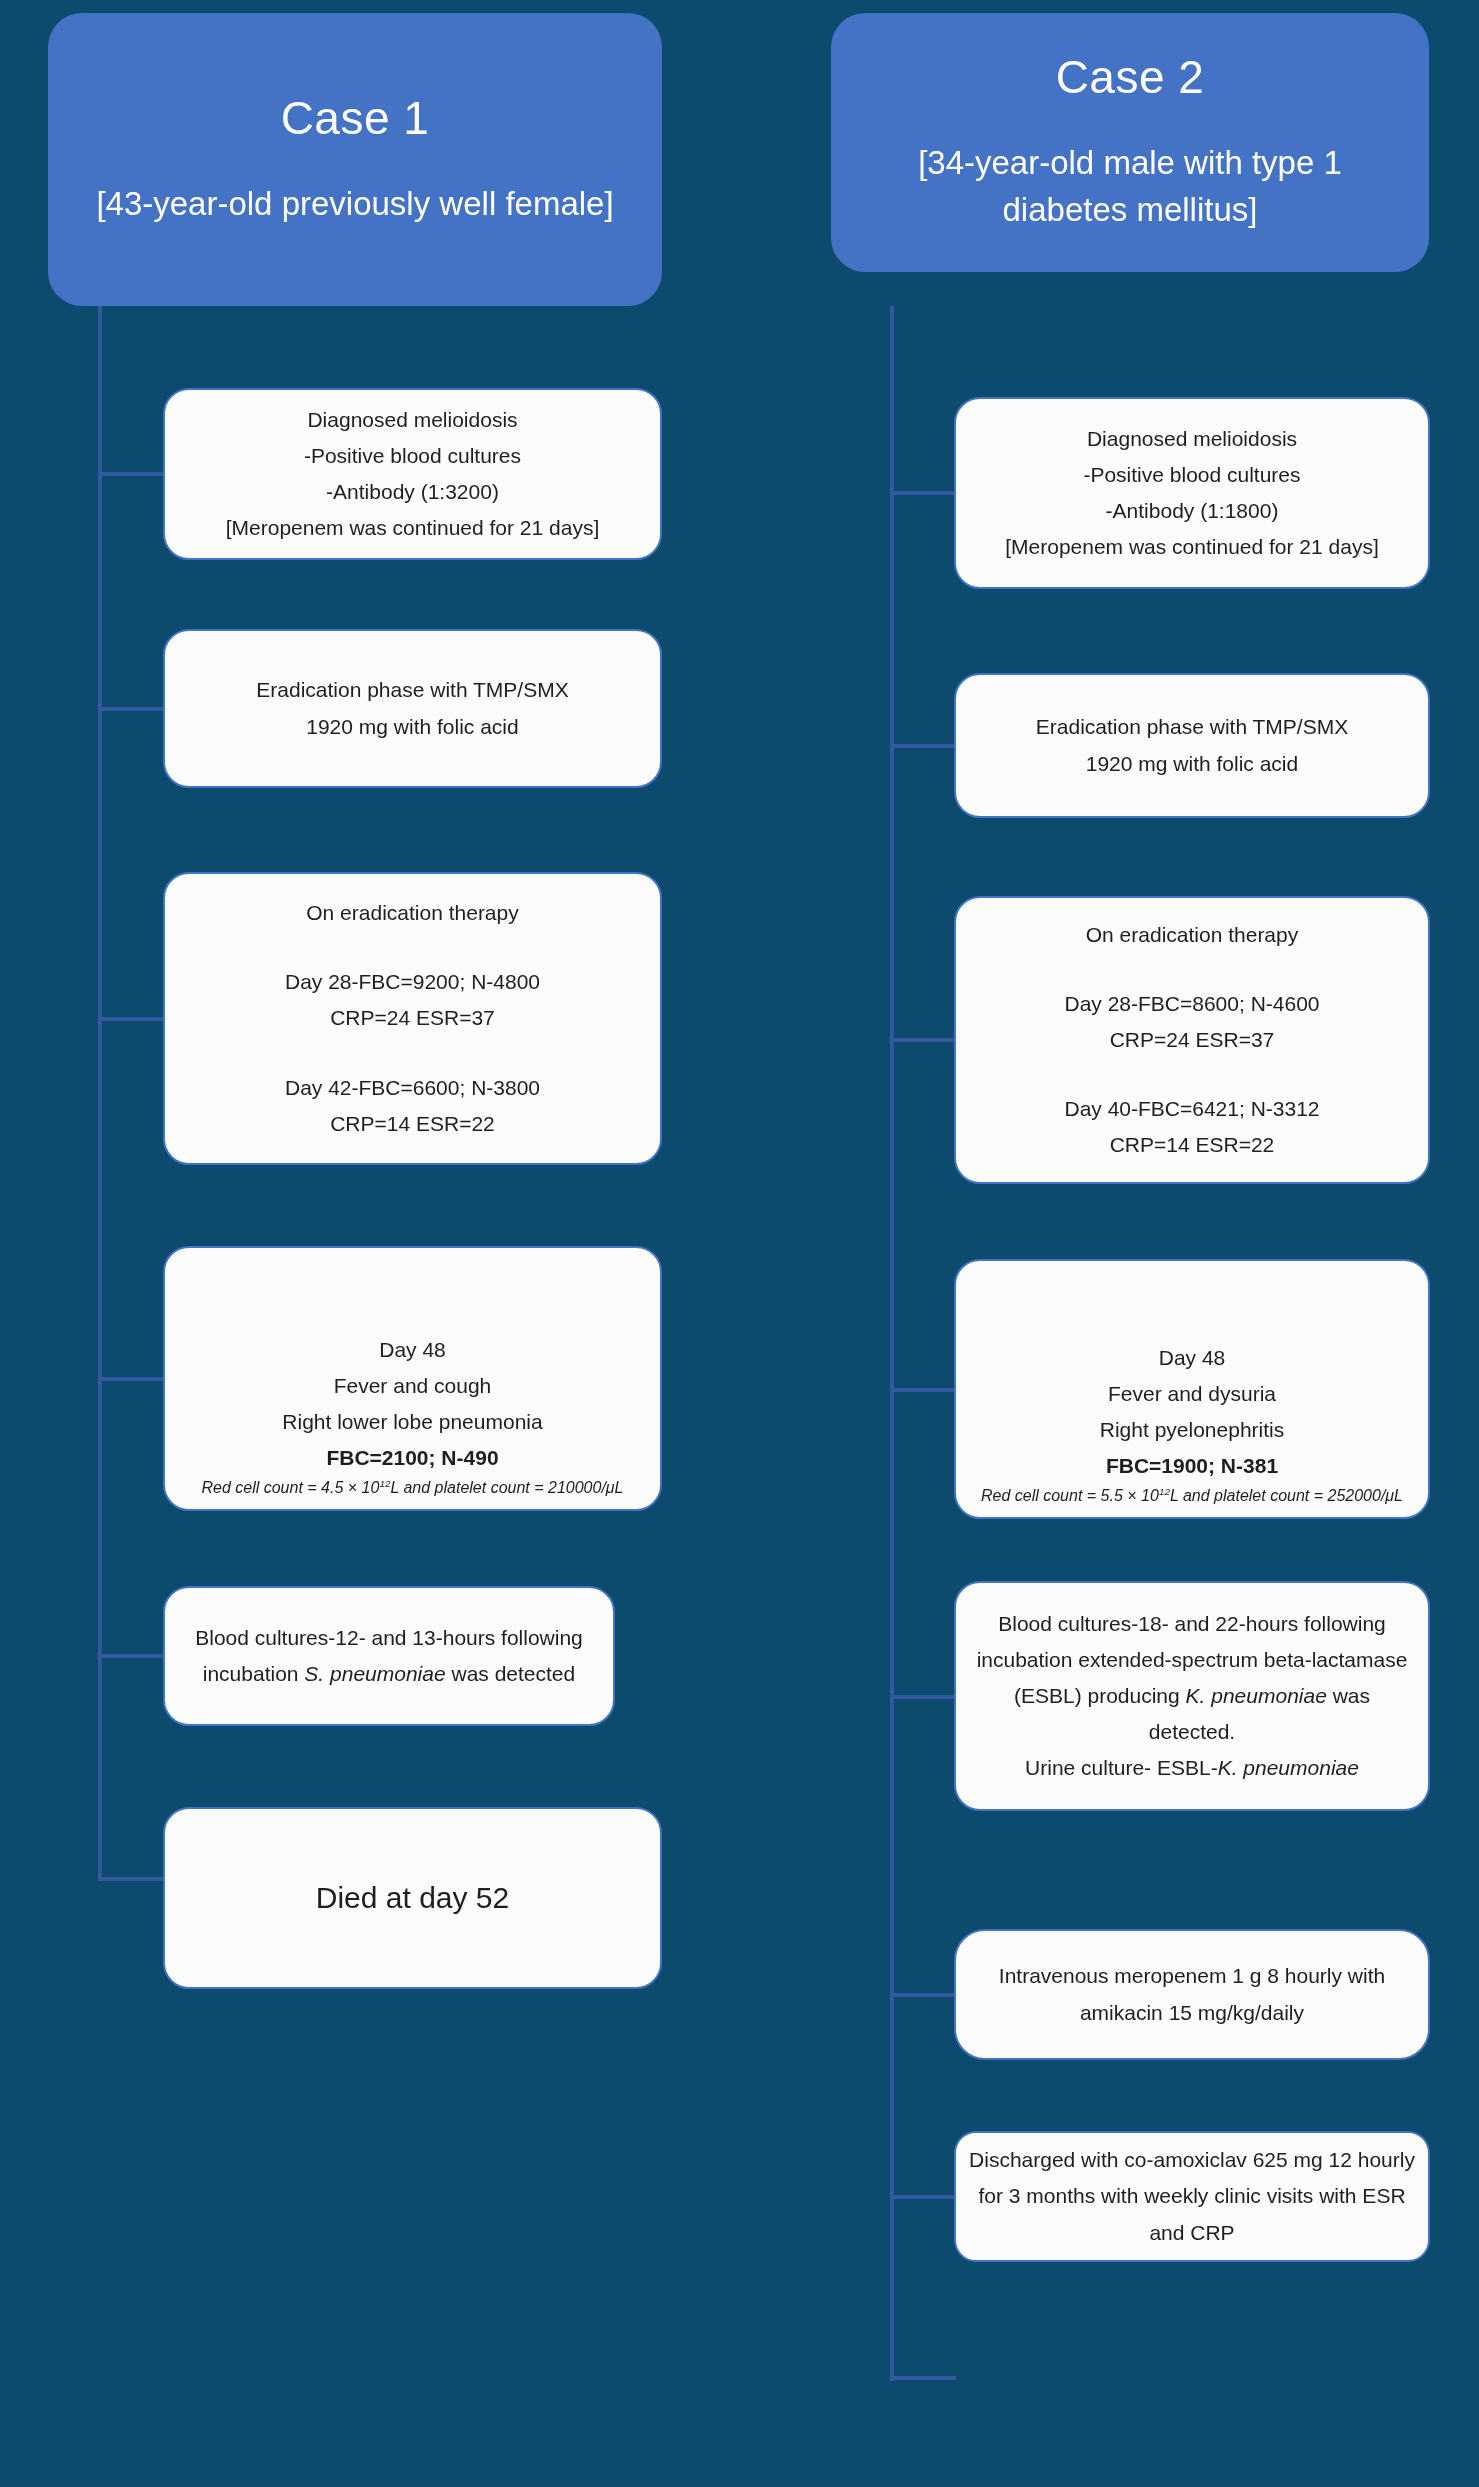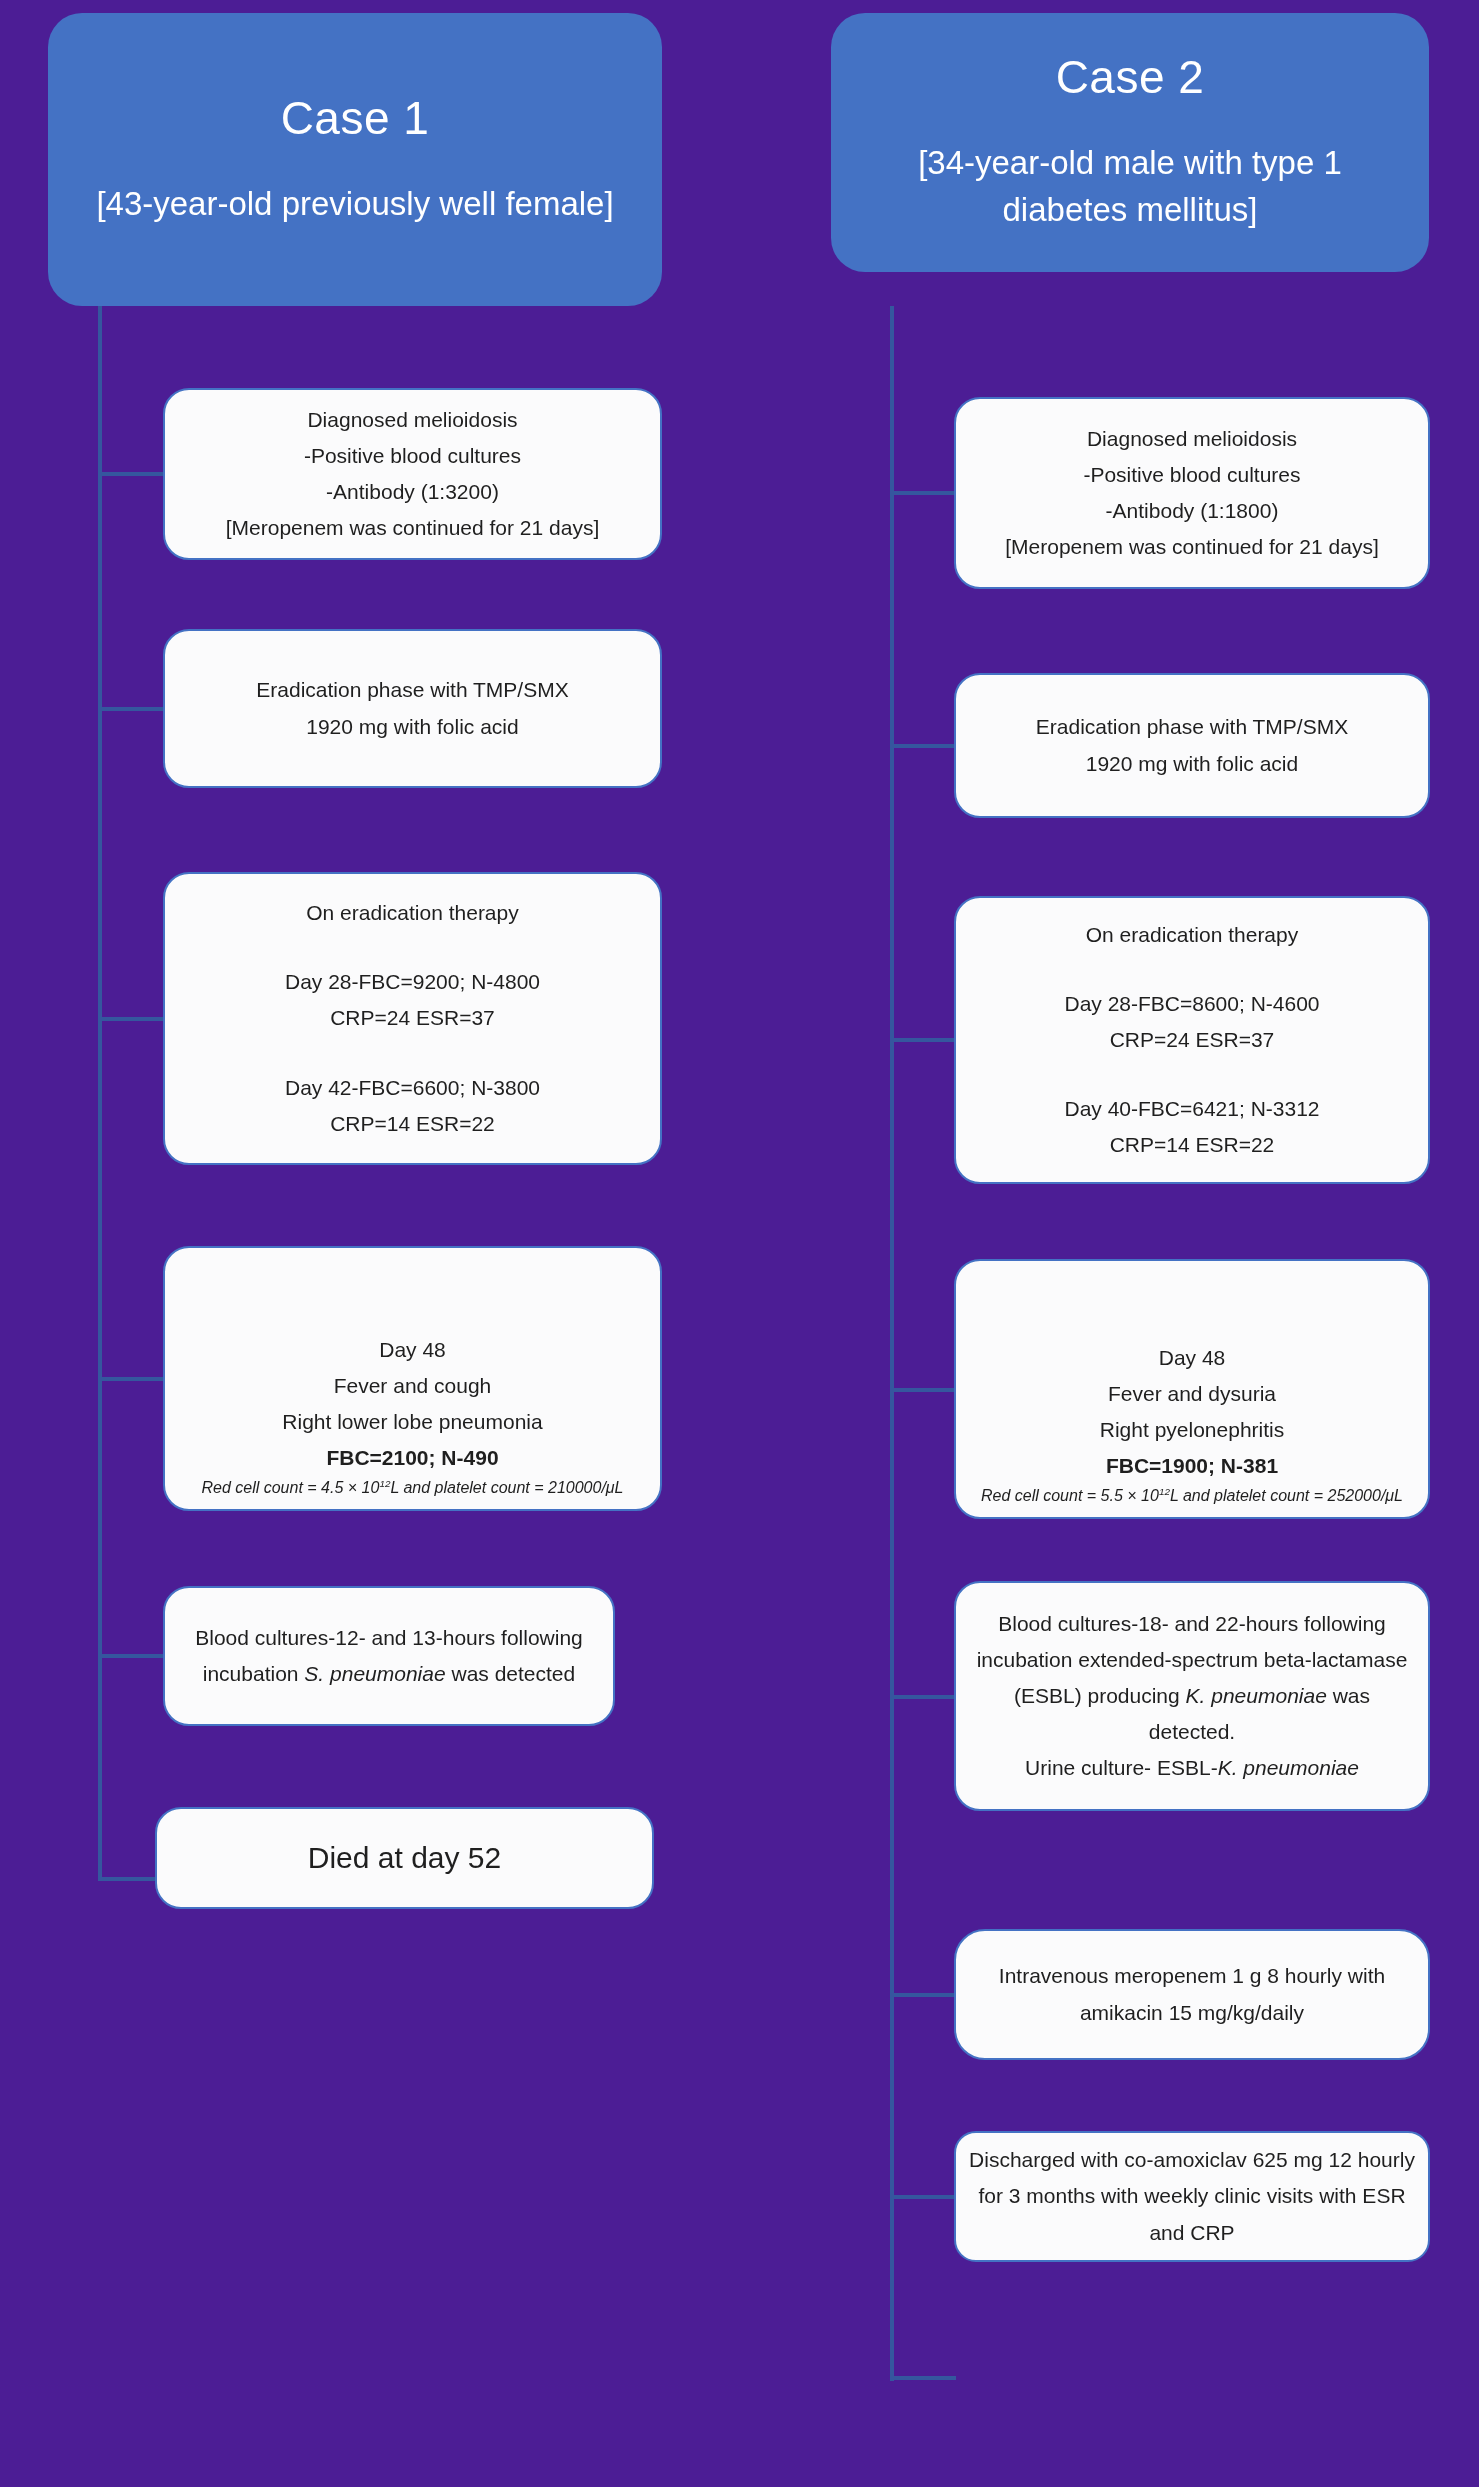--- a/index.html
+++ b/index.html
@@ -1,19 +1,19 @@
 <!DOCTYPE html>
 <html style="font-size:8px"><head>
 <meta charset="utf-8">
 <style>
   html,body{margin:0;padding:0;background:#ffffff;}
   .canvas{
     position:relative;
     width:1480px;height:2487px;
-    background:#4c1d95;
+    background:#0c4a6e;
     font-family:"Liberation Sans","DejaVu Sans",sans-serif;
     color:#1f1f1f;
   }
   .header{
     position:absolute;
     background:#4472C4;
     border-radius:34px;
     color:#ffffff;
     display:flex;flex-direction:column;
     justify-content:center;align-items:center;
@@ -91,21 +91,21 @@
     <p>Fever and cough</p>
     <p>Right lower lobe pneumonia</p>
     <p class="bold">FBC=2100; N-490</p>
     <p class="fineline"><span>Red cell count = 4.5 × 10</span><sup>12</sup><span>L and platelet count = 210000/μL</span></p>
   </div>
 
   <div class="box" style="left:163px;top:1586px;width:452px;height:140px;">
     <p><span>Blood cultures-12- and 13-hours following incubation </span><span class="italic">S. pneumoniae</span><span> was detected</span></p>
   </div>
 
-  <div class="box" style="left:155px;top:1807px;width:499px;height:102px;">
+  <div class="box" style="left:163px;top:1807px;width:499px;height:182px;">
     <p class="died">Died at day 52</p>
   </div>
 
   <div class="header" style="left:831px;top:12.6px;width:598px;height:259px;">
     <div class="title">Case 2</div>
     <div class="subtitle">[34-year-old male with type 1 diabetes mellitus]</div>
   </div>
 
   <div class="trunk" style="left:890px;top:306px;height:2075px;"></div>
 

